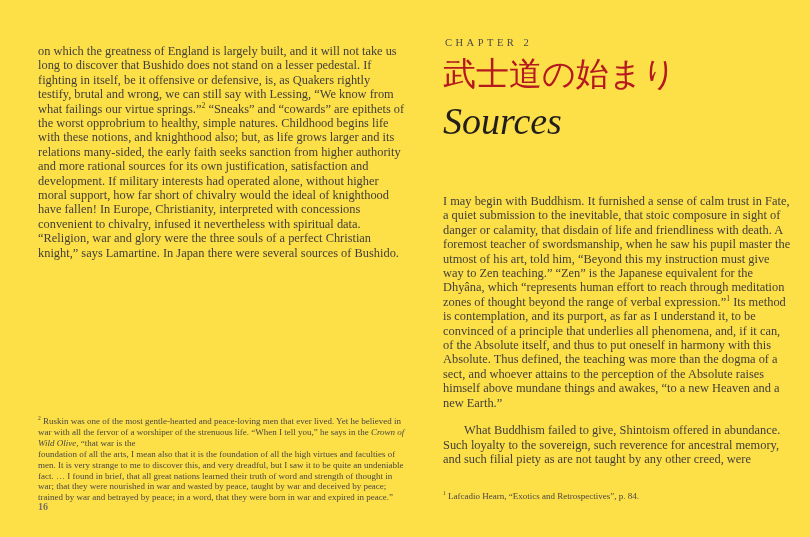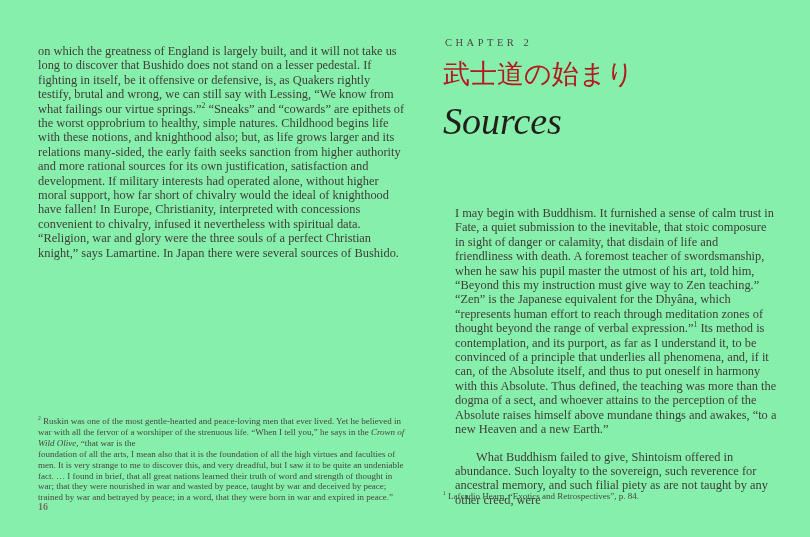--- a/index.html
+++ b/index.html
@@ -4,21 +4,21 @@
 <style>
   html, body {
     margin: 0;
     padding: 0;
     background: #ffffff;
   }
   .spread {
     position: relative;
     width: 810px;
     height: 537px;
-    background: #86efac;
+    background: #fde047;
     overflow: hidden;
     font-family: "Liberation Serif", "DejaVu Serif", serif;
   }
   .body-text {
     color: var(--body_text, #413d3a);
     font-size: 12.4px;
     line-height: 14.4px;
     text-align: left;
   }
   .body-text sup, .footnote sup {
@@ -69,21 +69,21 @@
     left: 445px;
     top: 37px;
     font-size: 10.5px;
     letter-spacing: 3.5px;
     color: var(--chapter_label, #4b4846);
   }
   .chapter-title-jp {
     position: absolute;
     left: 443px;
     top: 56px;
-    font-size: 27px;
+    font-size: 33px;
     line-height: 36px;
     color: var(--accent_red, #b5181f);
     font-family: "Liberation Serif", "DejaVu Serif", serif;
   }
   .chapter-title-en {
     position: absolute;
     left: 443px;
     top: 98px;
     margin: 0;
     font-style: italic;
@@ -92,21 +92,21 @@
     line-height: 47px;
     color: var(--title_text, #211e1c);
   }
   .right-body {
     position: absolute;
     left: 443px;
     top: 194px;
     width: 348px;
   }
   .right-body p {
-    margin: 12px;
+    margin: 0;
   }
   .right-body .para-2 {
     margin-top: 13px;
     text-indent: 21px;
   }
   .footnote em, .body-text em {
     font-style: italic;
   }
 </style>
 </head>

